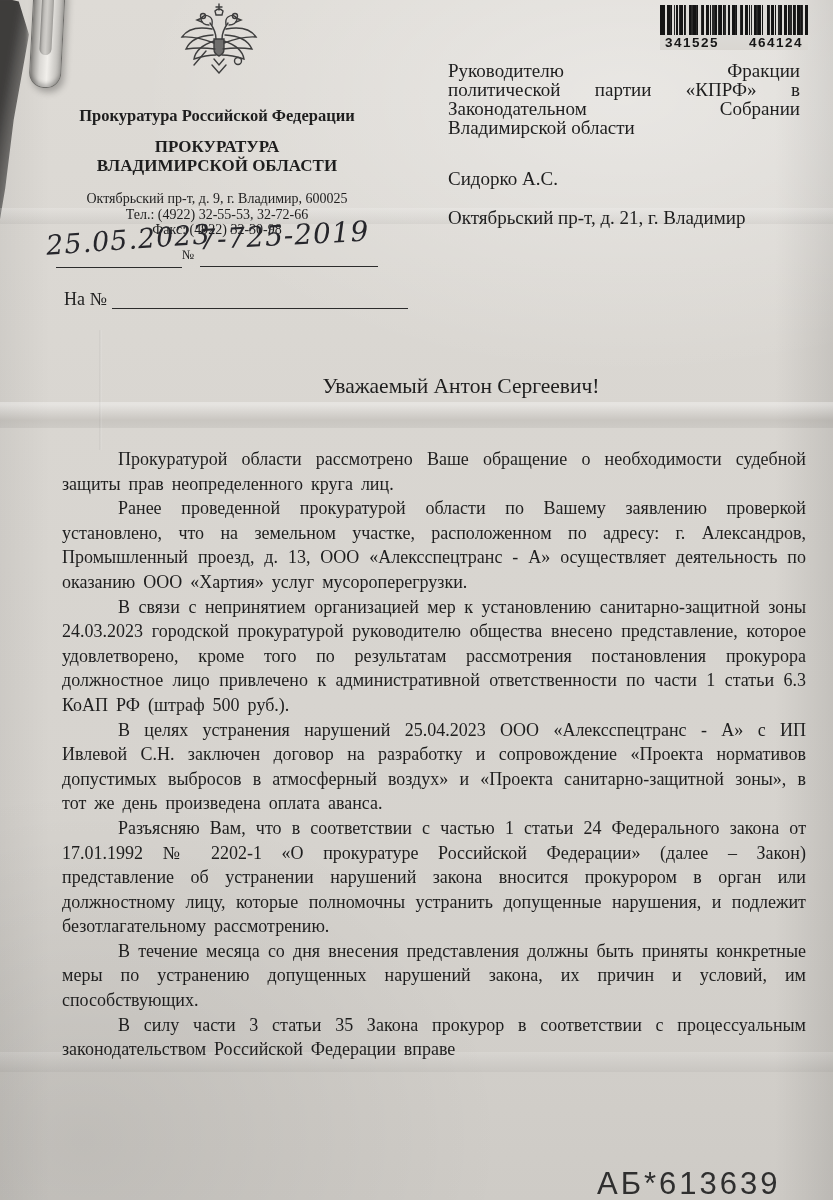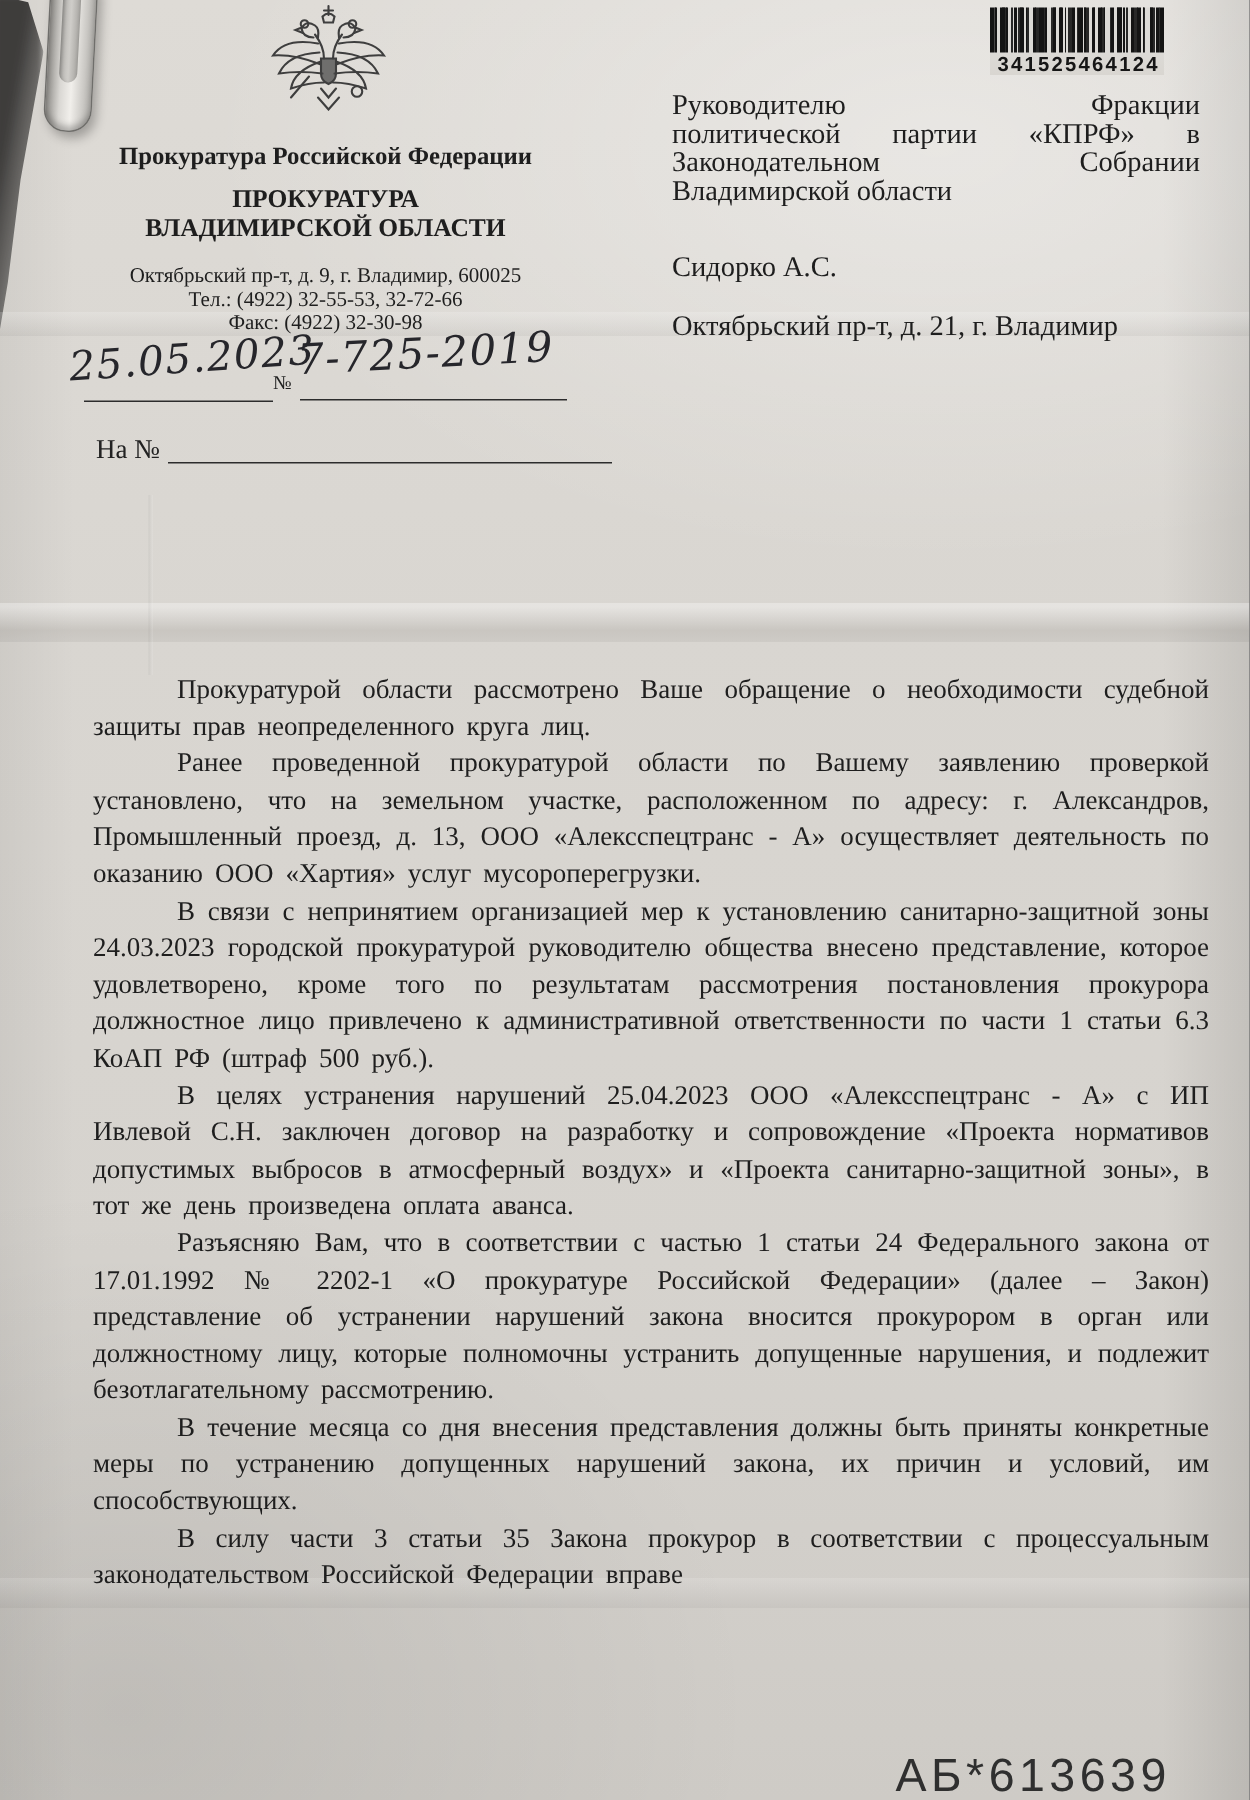--- a/index.html
+++ b/index.html
@@ -37,27 +37,27 @@
     background:linear-gradient(180deg, rgba(255,255,255,0.18), rgba(0,0,0,0.045));}
   .crease.c2{top:402px; height:26px;
     background:linear-gradient(180deg, rgba(255,255,255,0.33) 10%, rgba(105,100,94,0.14) 70%, rgba(0,0,0,0.05) 100%);}
   .crease.c3{top:1052px; height:20px;
     background:linear-gradient(180deg, rgba(255,255,255,0.14), rgba(0,0,0,0.04));}
   .crease.v1{left:99px; top:330px; width:3px; height:120px;
     background:linear-gradient(90deg, rgba(0,0,0,0.05), rgba(255,255,255,0.15));}
   
   .emblem{position:absolute; left:176px; top:2px; width:86px; height:72px;}
   .letterhead{position:absolute; left:38px; top:94px; width:358px; text-align:center;}
-  .lh-org{font-weight:bold; font-size:16.5px; line-height:19px; margin:0;}
+  .lh-org{font-weight:bold; font-size:16.5px; line-height:19px; margin:12px;}
   .lh-name{font-weight:bold; font-size:17px; line-height:19px; margin:0;}
   .lh-name.first{margin-top:10px;}
   .lh-contact{font-size:14px; line-height:15.5px; margin:0;}
   .lh-contact.first{margin-top:16px;}
   
-  .barcode{position:absolute; left:660px; top:5px; width:116px;}
+  .barcode{position:absolute; left:660px; top:5px; width:148px;}
   .bars{
     height:33px;
     background:
       repeating-linear-gradient(90deg,#141414 0 2px, rgba(0,0,0,0) 2px 4px,#141414 4px 7px, rgba(0,0,0,0) 7px 8px,#141414 8px 9px, rgba(0,0,0,0) 9px 13px),
       repeating-linear-gradient(90deg, rgba(20,20,20,0.9) 0 1px, #dcdad6 1px 5px, rgba(20,20,20,0.9) 5px 8px, #dcdad6 8px 11px);
     border-left:3px solid #141414; border-right:3px solid #141414;
   }
   .bar-digits{
     display:flex; justify-content:space-between; margin-top:-3px; padding:0 5px;
     font-family:"Liberation Sans", sans-serif; font-weight:bold;
@@ -164,20 +164,21 @@
   </div>
 
   <div class="hw hw-date">25.05.2023</div>
   <div class="rule date"></div>
   <div class="no-sign">№</div>
   <div class="hw hw-num">7-725-2019</div>
   <div class="rule num"></div>
   <div class="na-label">На №</div>
   <div class="rule na"></div>
 
+  <div class="salutation">Уважаемый Антон Сергеевич!</div>
 
   <div class="body-text">
     <p>Прокуратурой области рассмотрено Ваше обращение о необходимости судебной защиты прав неопределенного круга лиц.</p>
     <p>Ранее проведенной прокуратурой области по Вашему заявлению проверкой установлено, что на земельном участке, расположенном по адресу: г. Александров, Промышленный проезд, д. 13, ООО «Алексспецтранс - А» осуществляет деятельность по оказанию ООО «Хартия» услуг мусороперегрузки.</p>
     <p>В связи с непринятием организацией мер к установлению санитарно-защитной зоны 24.03.2023 городской прокуратурой руководителю общества внесено представление, которое удовлетворено, кроме того по результатам рассмотрения постановления прокурора должностное лицо привлечено к административной ответственности по части 1 статьи 6.3 КоАП РФ (штраф 500 руб.).</p>
     <p>В целях устранения нарушений 25.04.2023 ООО «Алексспецтранс - А» с ИП Ивлевой С.Н. заключен договор на разработку и сопровождение «Проекта нормативов допустимых выбросов в атмосферный воздух» и «Проекта санитарно-защитной зоны», в тот же день произведена оплата аванса.</p>
     <p>Разъясняю Вам, что в соответствии с частью 1 статьи 24 Федерального закона от 17.01.1992 № 2202-1 «О прокуратуре Российской Федерации» (далее – Закон) представление об устранении нарушений закона вносится прокурором в орган или должностному лицу, которые полномочны устранить допущенные нарушения, и подлежит безотлагательному рассмотрению.</p>
     <p>В течение месяца со дня внесения представления должны быть приняты конкретные меры по устранению допущенных нарушений закона, их причин и условий, им способствующих.</p>
     <p>В силу части 3 статьи 35 Закона прокурор в соответствии с процессуальным законодательством Российской Федерации вправе</p>
   </div>

